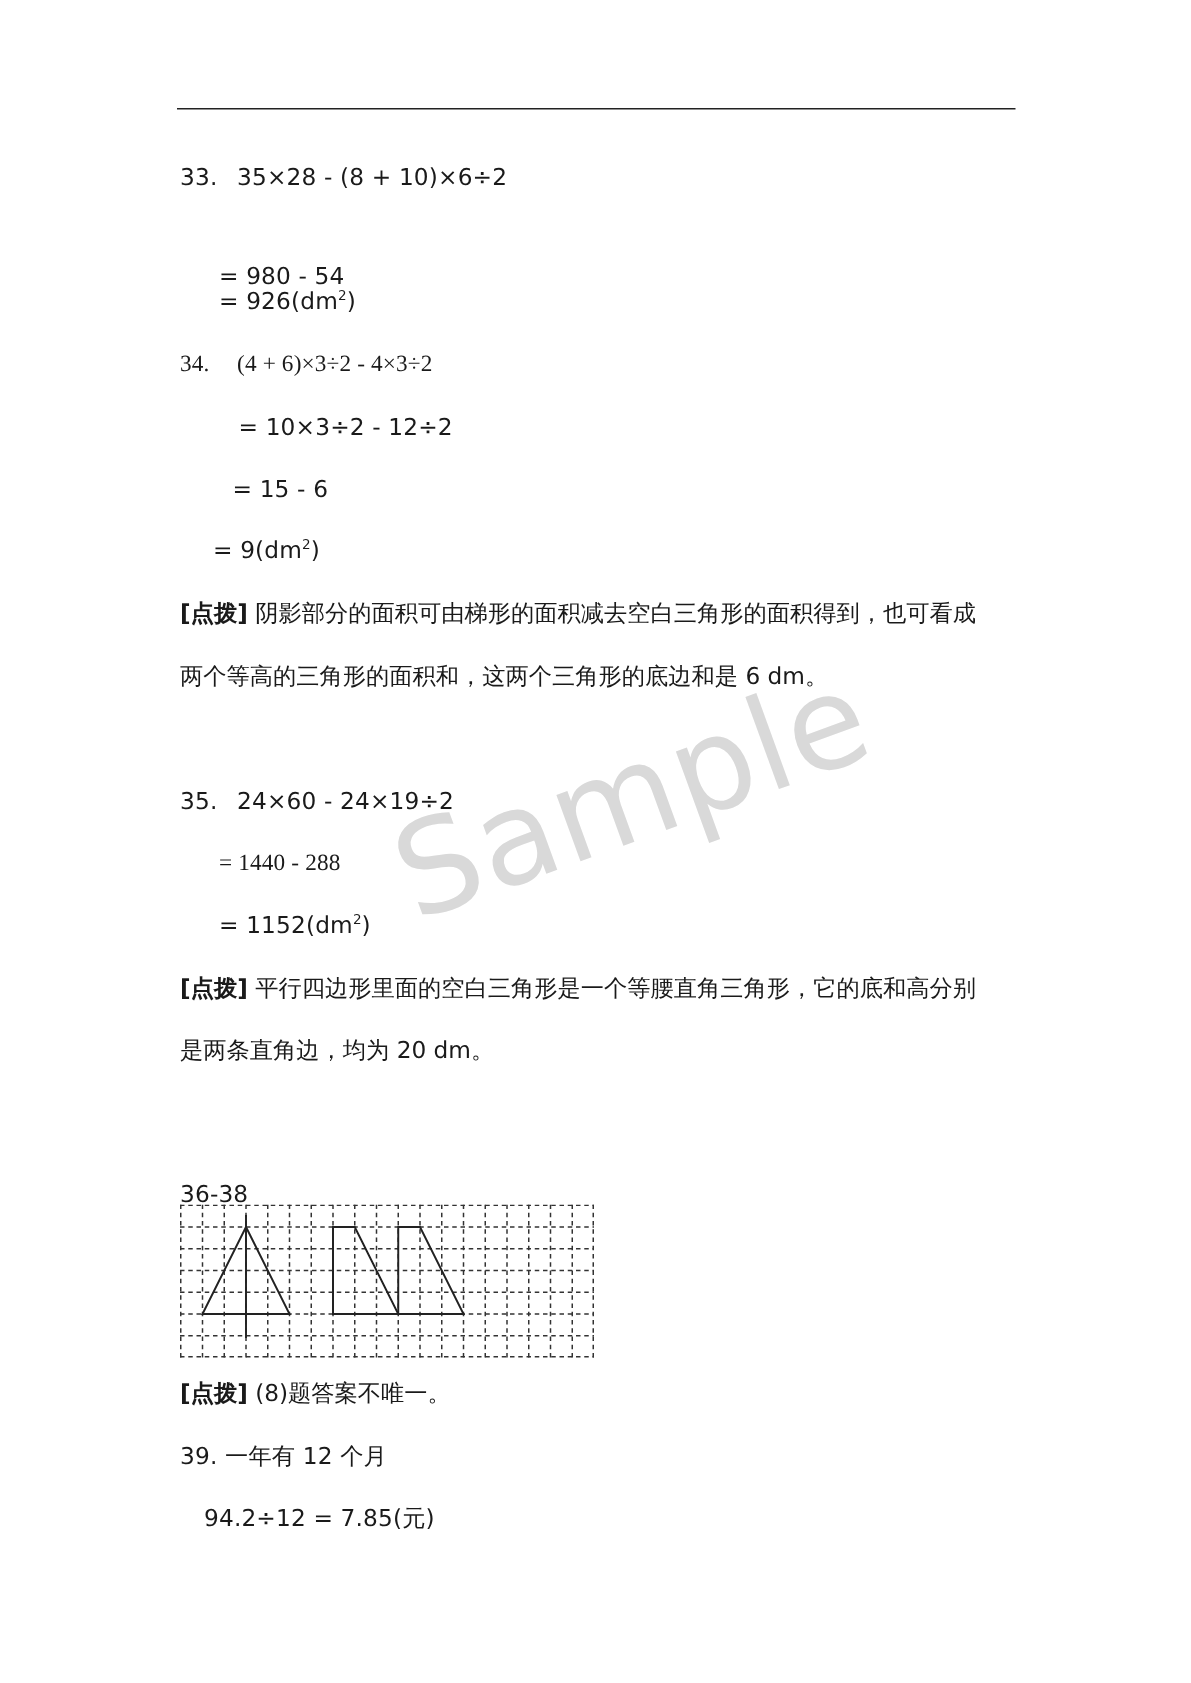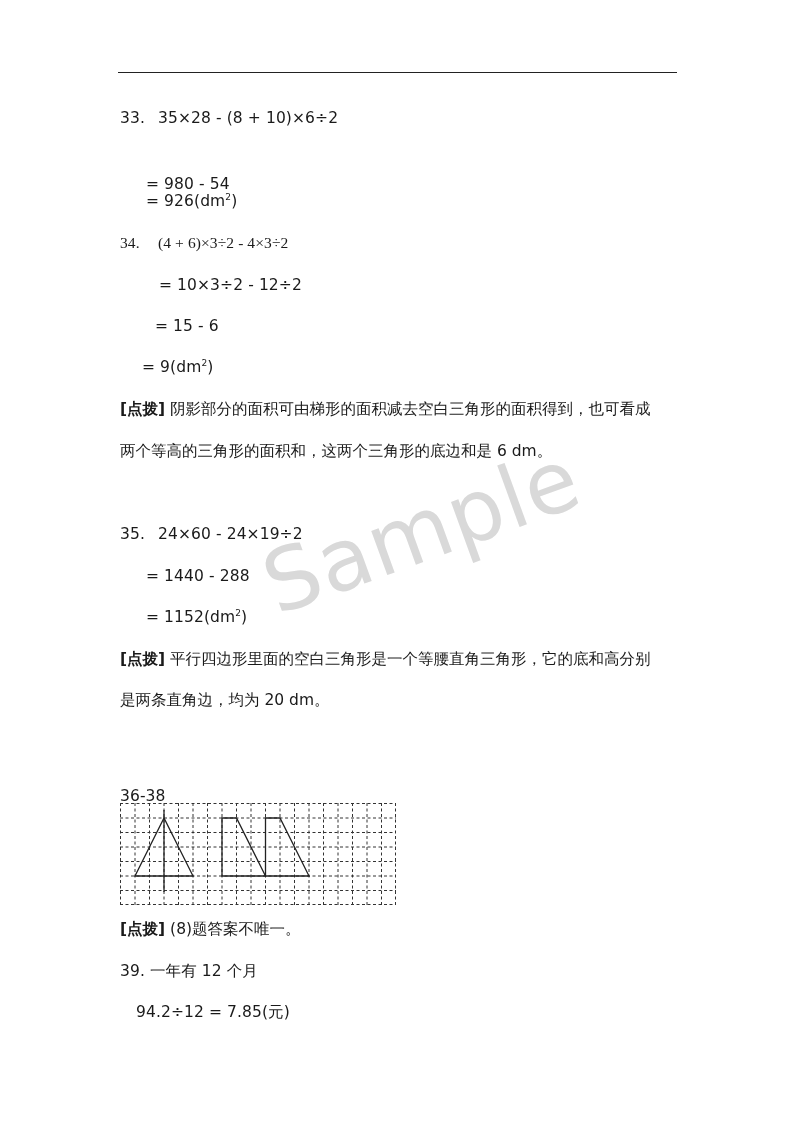--- a/index.html
+++ b/index.html
@@ -38,21 +38,21 @@
   <span>= 9(dm</span><sup>2</sup><span>)</span>
 </div>
 <div class="note" style="top:399px;">
   <b>[点拨]</b> <span>阴影部分的面积可由梯形的面积减去空白三角形的面积得到，也可看成</span>
 </div>
 <div class="note" style="top:441px;">两个等高的三角形的面积和，这两个三角形的底边和是 6 dm。</div>
 
 <div class="line" style="left:120px; top:524px;">
   <span class="num">35.</span><span>24×60 - 24×19÷2</span>
 </div>
-<div class="line" style="left:146px; top:566px;">= 1440 - 288</div>
+<div class="line" style="left:146px; top:566px;font-family:Liberation Serif, serif;">= 1440 - 288</div>
 <div class="line" style="left:146px; top:607px;">
   <span>= 1152(dm</span><sup>2</sup><span>)</span>
 </div>
 <div class="note" style="top:649px;">
   <b>[点拨]</b> <span>平行四边形里面的空白三角形是一个等腰直角三角形，它的底和高分别</span>
 </div>
 <div class="note" style="top:690px;">是两条直角边，均为 20 dm。</div>
 
 <div class="line" style="left:120px; top:786px;">36-38</div>
 <svg class="grid" width="280" height="106" viewBox="0 0 280 106">

